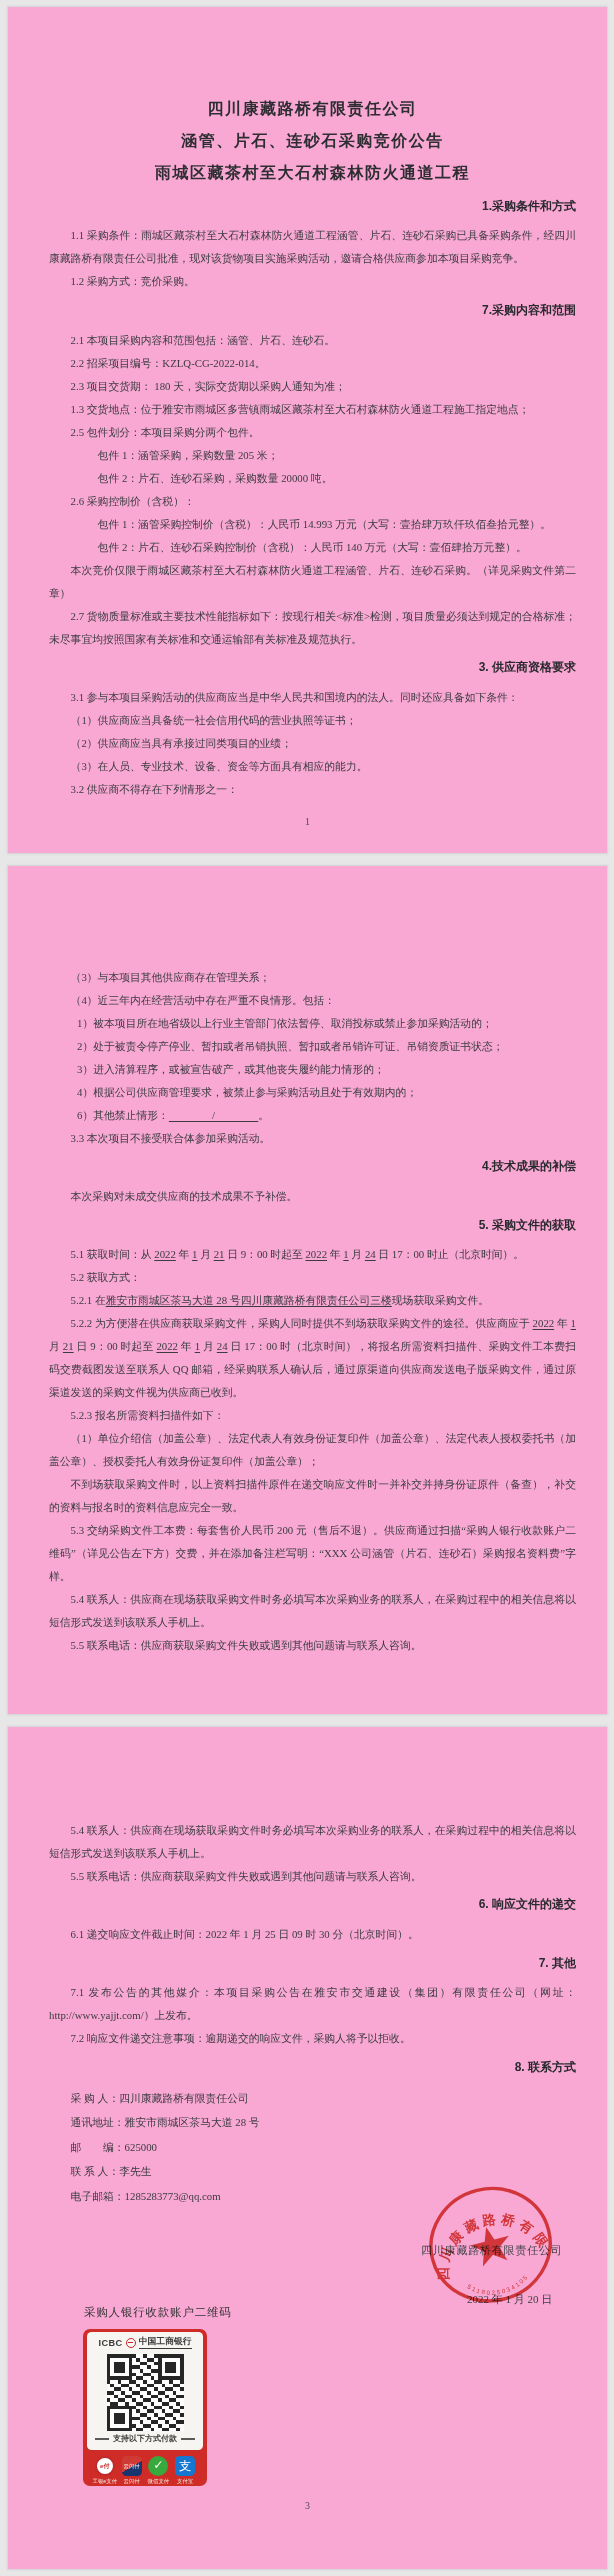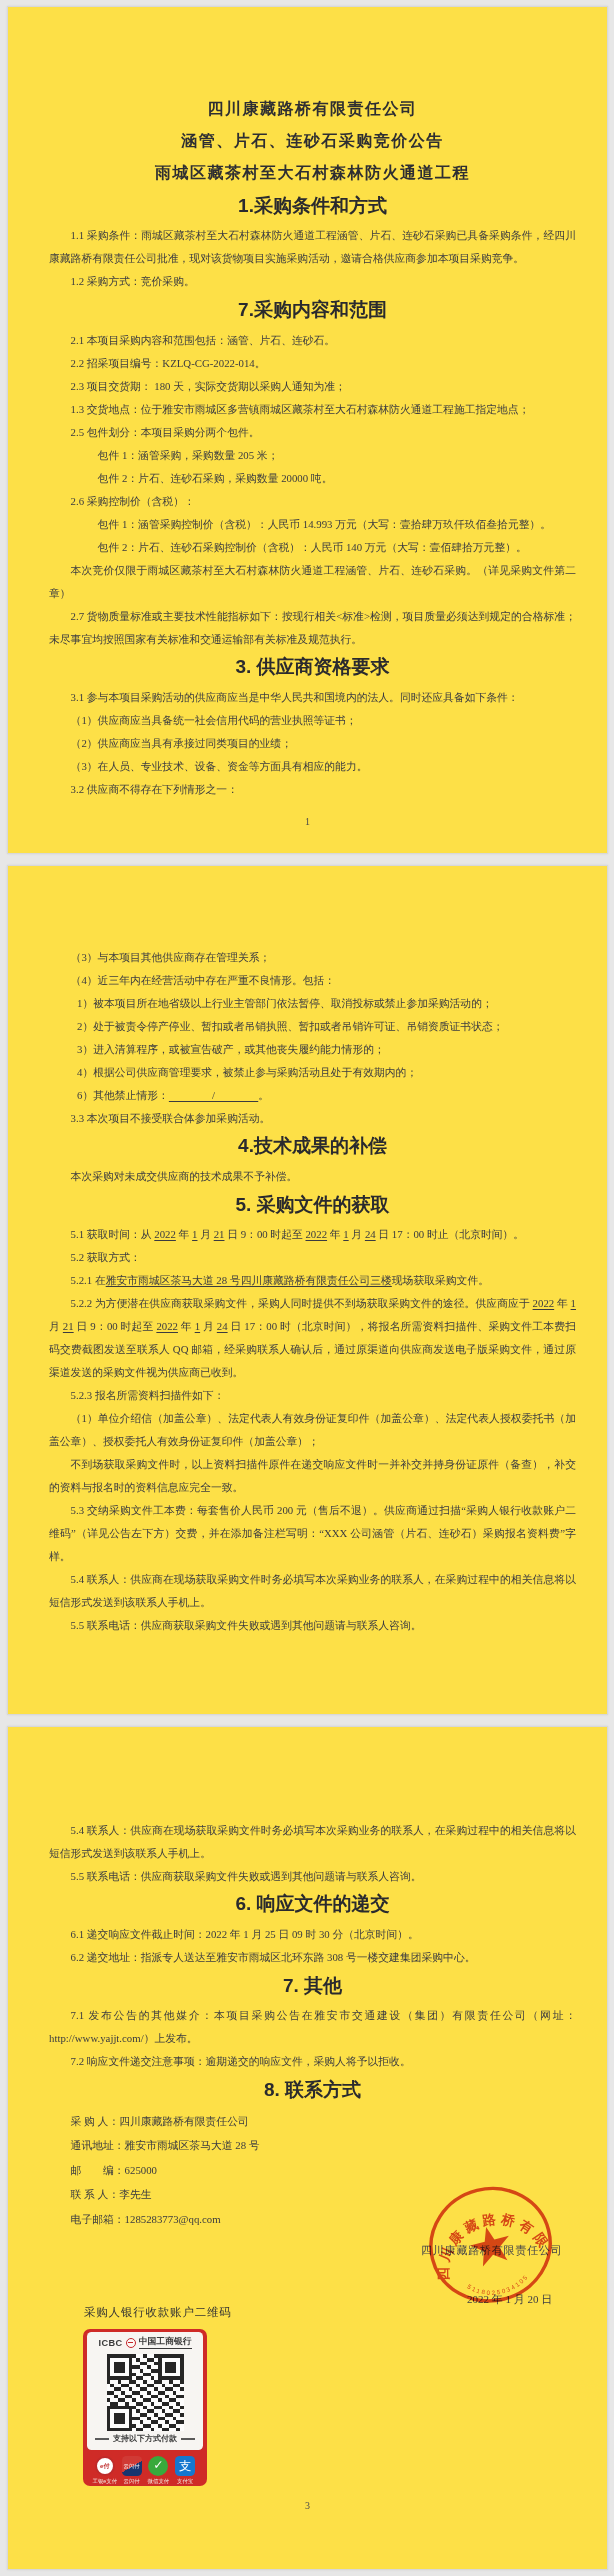--- a/index.html
+++ b/index.html
@@ -5,57 +5,57 @@
   html,body{margin:0;padding:0;}
   body{
     width:615px;
     background:#e7e7e7;
     font-family:"Liberation Serif","DejaVu Serif",serif;
   }
   .page{
     position:relative;
     width:601px;
     margin:0 auto 10.8px auto;
-    background:#fde047;
+    background:#f9a8d4;
     border:0.8px solid #d8d8d8;
     box-shadow:0 0 2.3px rgba(0,0,0,.08);
     box-sizing:border-box;
     overflow:hidden;
   }
   .page-1{height:848px;margin-top:6.1px;}
   .page-2{height:850px;}
   .page-3{height:844px;}
   .content{
     padding:0 31px 0 41px;
     color:#3b3b40;
     font-size:10.8px;
     line-height:23px;
     text-align:justify;
   }
   .page-1 .content{padding-top:86px;}
-  .page-2 .content{padding-top:80px;}
+  .page-2 .content{padding-top:100px;}
   .page-3 .content{padding-top:92px;}
   .b-title{
     text-align:center;
     font-weight:700;
     font-size:16px;
     line-height:32px;
     letter-spacing:1.5px;
     color:#2e2e32;
     text-indent:0;
   }
   .b-h{
     font-family:"Liberation Sans","DejaVu Sans",sans-serif;
     font-weight:700;
-    font-size:19px;
+    font-size:12px;
     line-height:24.6px;
     color:#2a2a2e;
     margin:4.6px 0 6.1px 0;
     text-indent:0;
-    text-align:center;
+    text-align:right;
   }
   .b-p{text-indent:2em;margin:0;}
   .b-sub{text-indent:4.5em;margin:0;}
   .b-item{text-indent:2.6em;margin:0;}
   .b-contact{text-indent:2em;line-height:24.6px;margin:0;}
   .u{text-decoration:underline;text-underline-offset:2.3px;}
   .pagenum{
     position:absolute;
     left:0;right:0;
     text-align:center;
@@ -241,21 +241,20 @@
       <div class="b-p">5.5 联系电话：供应商获取采购文件失败或遇到其他问题请与联系人咨询。</div>
     </div>
 </div>
 
 <div class="page page-3">
   <div class="content">
       <div class="b-p">5.4 联系人：供应商在现场获取采购文件时务必填写本次采购业务的联系人，在采购过程中的相关信息将以短信形式发送到该联系人手机上。</div>
       <div class="b-p">5.5 联系电话：供应商获取采购文件失败或遇到其他问题请与联系人咨询。</div>
       <div class="b-h">6. 响应文件的递交</div>
       <div class="b-p">6.1 递交响应文件截止时间：2022 年 1 月 25 日 09 时 30 分（北京时间）。</div>
-      <div class="b-p">6.2 递交地址：指派专人送达至雅安市雨城区北环东路 308 号一楼交建集团采购中心。</div>
       <div class="b-h">7. 其他</div>
       <div class="b-p">7.1 发布公告的其他媒介：本项目采购公告在雅安市交通建设（集团）有限责任公司（网址：http://www.yajjt.com/）上发布。</div>
       <div class="b-p">7.2 响应文件递交注意事项：逾期递交的响应文件，采购人将予以拒收。</div>
       <div class="b-h">8. 联系方式</div>
       <div class="b-contact">采 购 人：四川康藏路桥有限责任公司</div>
       <div class="b-contact">通讯地址：雅安市雨城区茶马大道 28 号</div>
       <div class="b-contact">邮　　编：625000</div>
       <div class="b-contact">联 系 人：李先生</div>
       <div class="b-contact">电子邮箱：1285283773@qq.com</div>
     </div>

